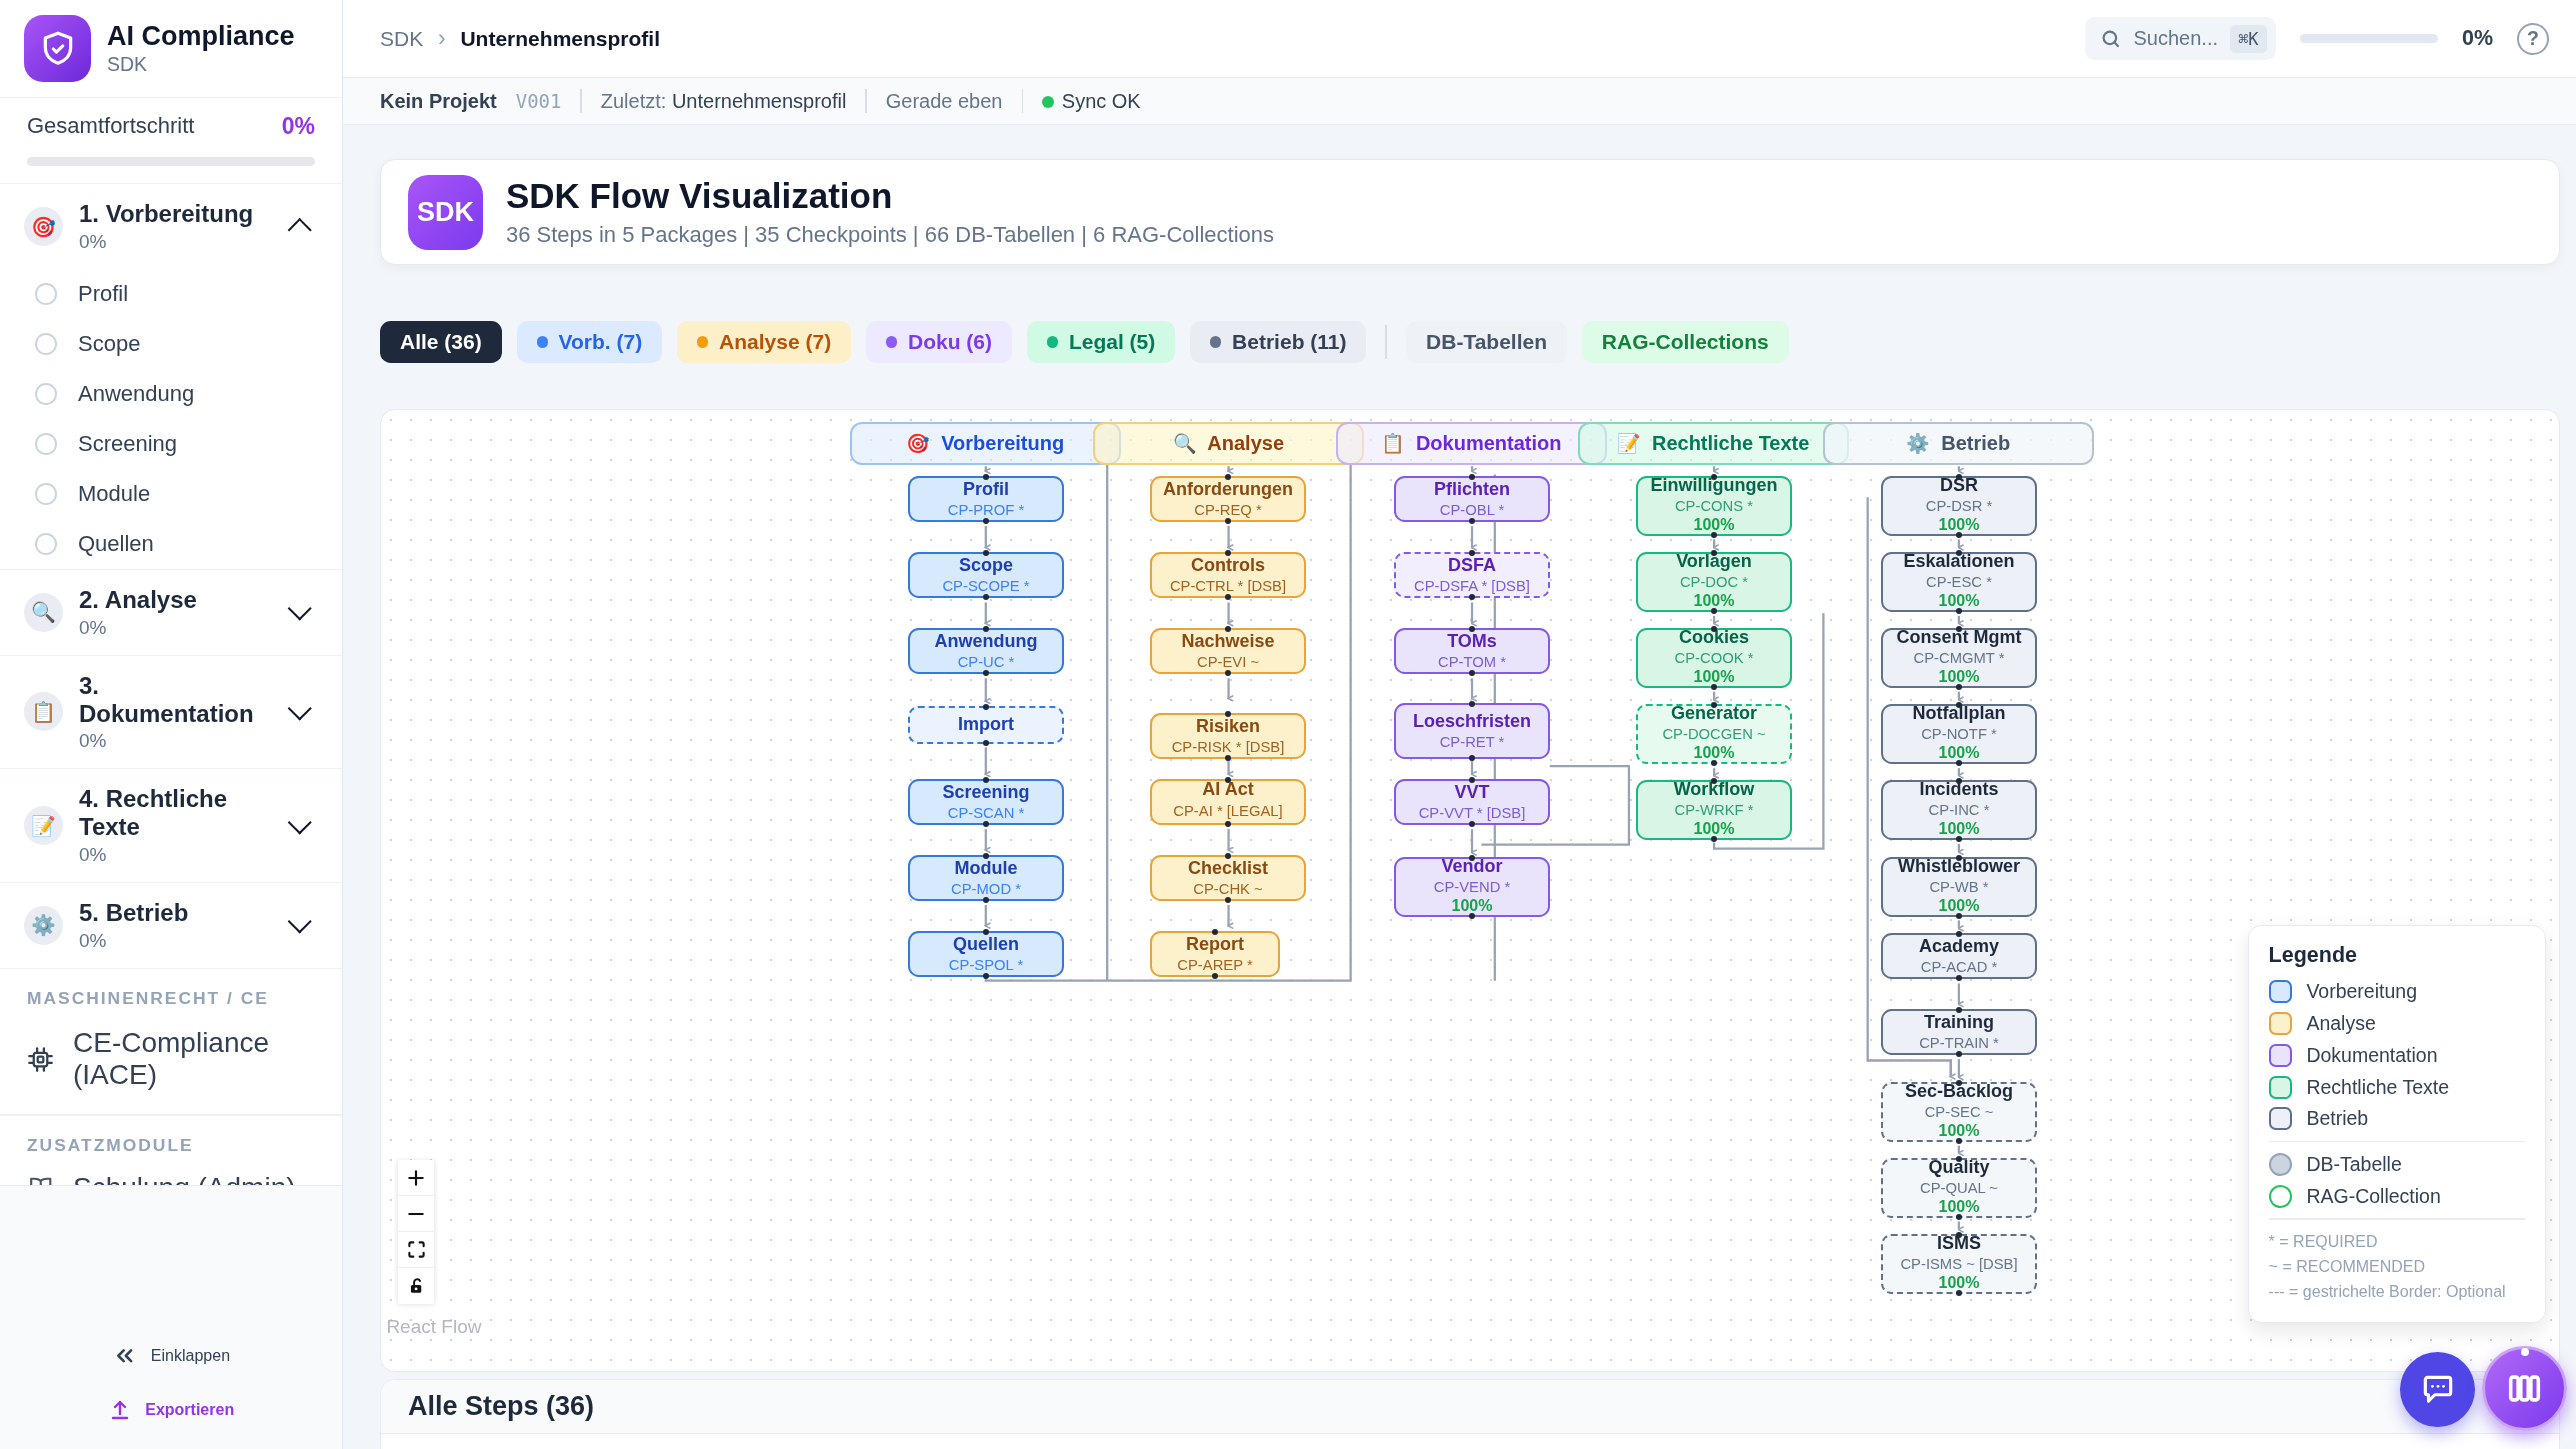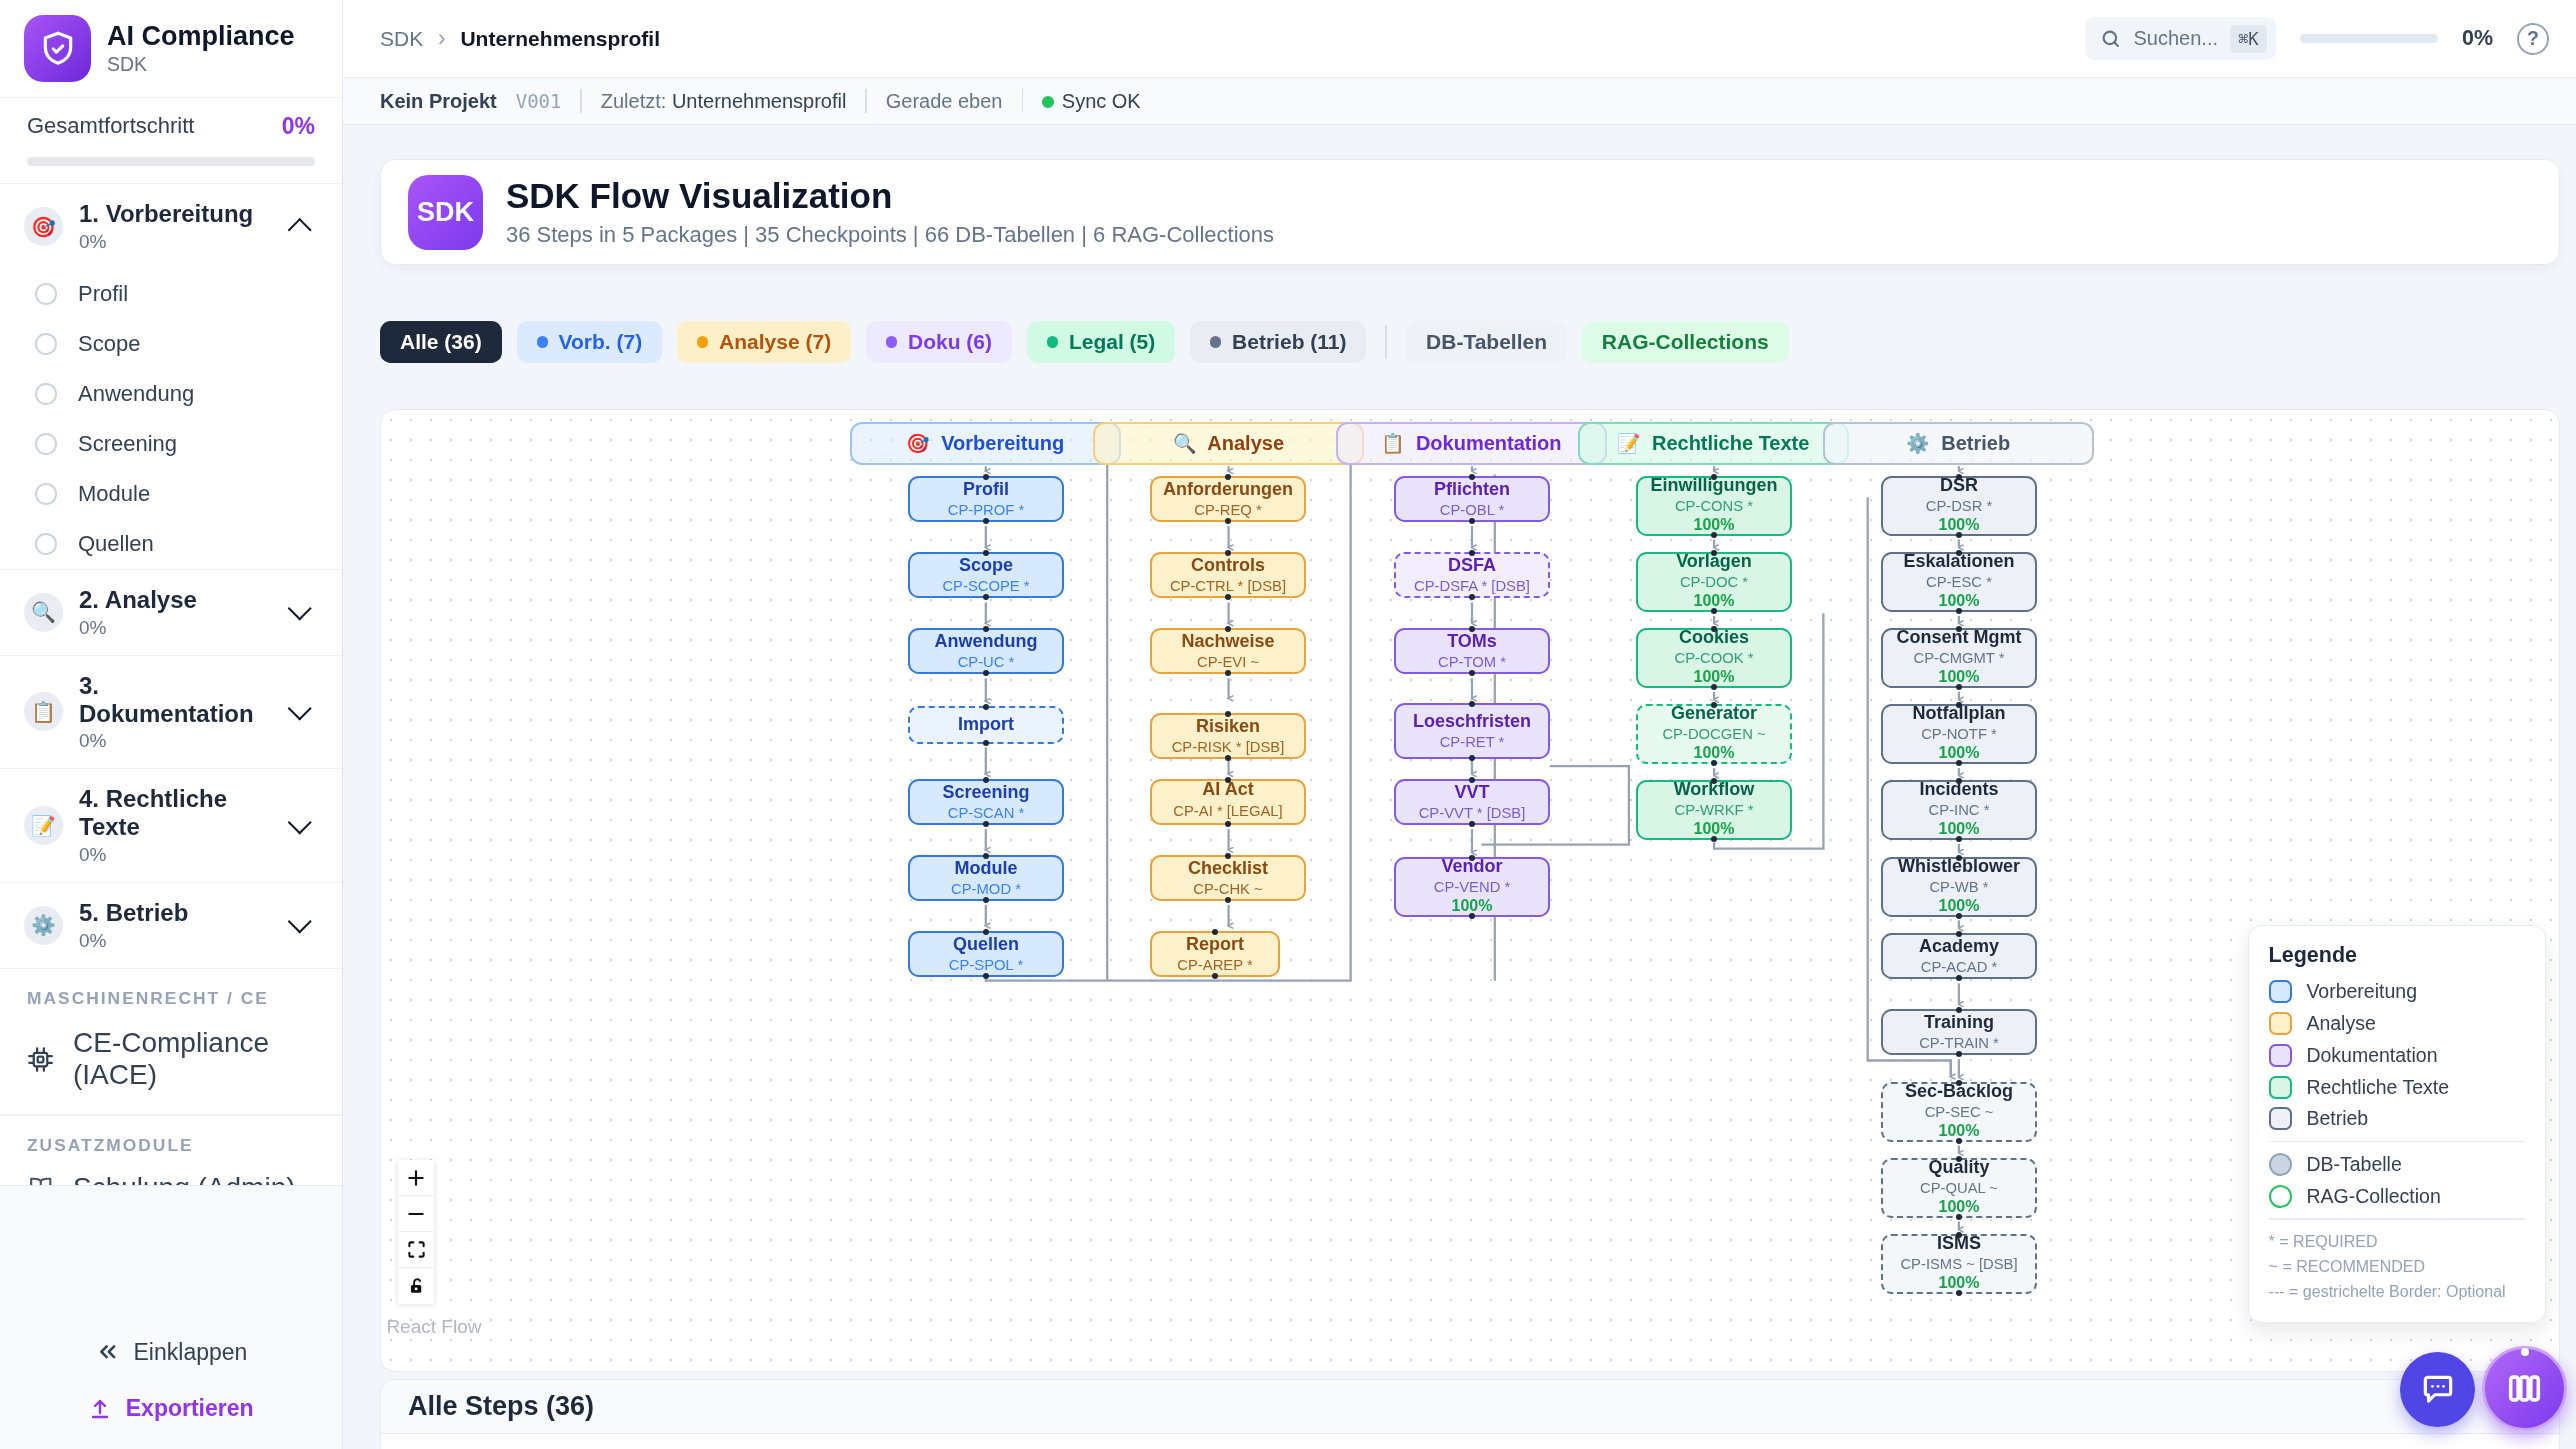--- a/index.html
+++ b/index.html
@@ -27,21 +27,21 @@
   .chev.up{transform:rotate(-135deg);margin-top:6.7px;}
   .sec-item{display:flex;align-items:center;gap:21.5px;padding:12px 24px 12px 35px;height:50px;cursor:pointer;}
   .radio{width:21.5px;height:21.5px;border-radius:50%;border:2.7px solid #cbd5e1;background:#fff;flex:0 0 auto;}
   .sec-item span{font-size:22px;color:#334155;}
   .grp-label{font-size:17.4px;font-weight:bold;letter-spacing:2px;color:#94a3b8;padding:19px 27px 5.4px;}
   .grp-item{display:flex;align-items:center;gap:19px;padding:10.7px 27px;cursor:pointer;}
   .grp-item span{font-size:28px;color:#334155;}
   .gi-ico{width:27px;height:27px;display:flex;align-items:center;justify-content:center;flex:0 0 auto;}
   .sb-footer{position:absolute;left:0;bottom:0;width:100%;height:264px;background:#f8fafc;border-top:1.3px solid #e7ebf1;
       display:flex;flex-direction:column;align-items:center;justify-content:flex-end;gap:29.5px;padding-bottom:27px;}
-  .sb-footbtn{display:flex;align-items:center;gap:13.4px;font-size:23px;color:#334155;cursor:pointer;}
+  .sb-footbtn{display:flex;align-items:center;gap:13.4px;font-size:16px;color:#334155;cursor:pointer;}
   .sb-footbtn.export{color:#9333ea;font-weight:600;}
   
   .topbar{position:absolute;left:343px;top:0;width:2233px;height:78px;background:#fff;border-bottom:1.3px solid #e5eaf0;
       display:flex;align-items:center;padding:0 27px 0 37px;}
   .crumb{display:flex;align-items:center;gap:14.8px;font-size:21px;}
   .crumb .root{color:#64748b;}
   .crumb .sep{color:#94a3b8;font-size:23px;}
   .crumb .cur{color:#0f172a;font-weight:600;}
   .top-right{margin-left:auto;display:flex;align-items:center;gap:24px;}
   .searchpill{display:flex;align-items:center;gap:12px;background:#f1f5f9;border-radius:9.4px;height:43px;padding:0 9.4px 0 14.8px;cursor:text;}

